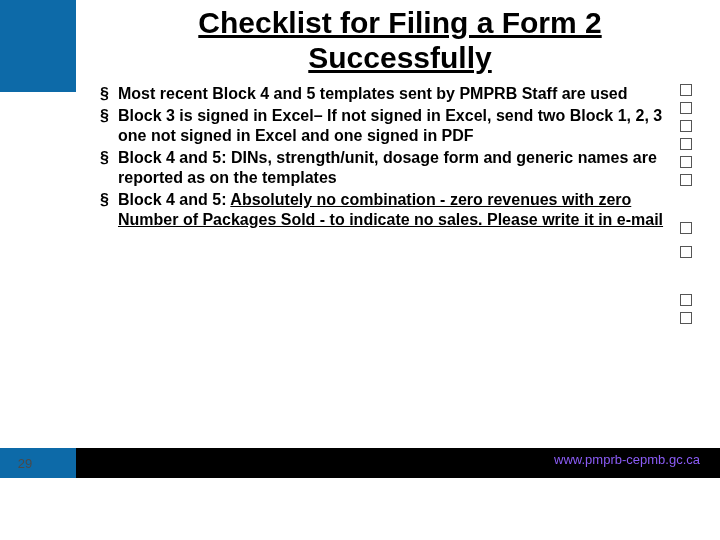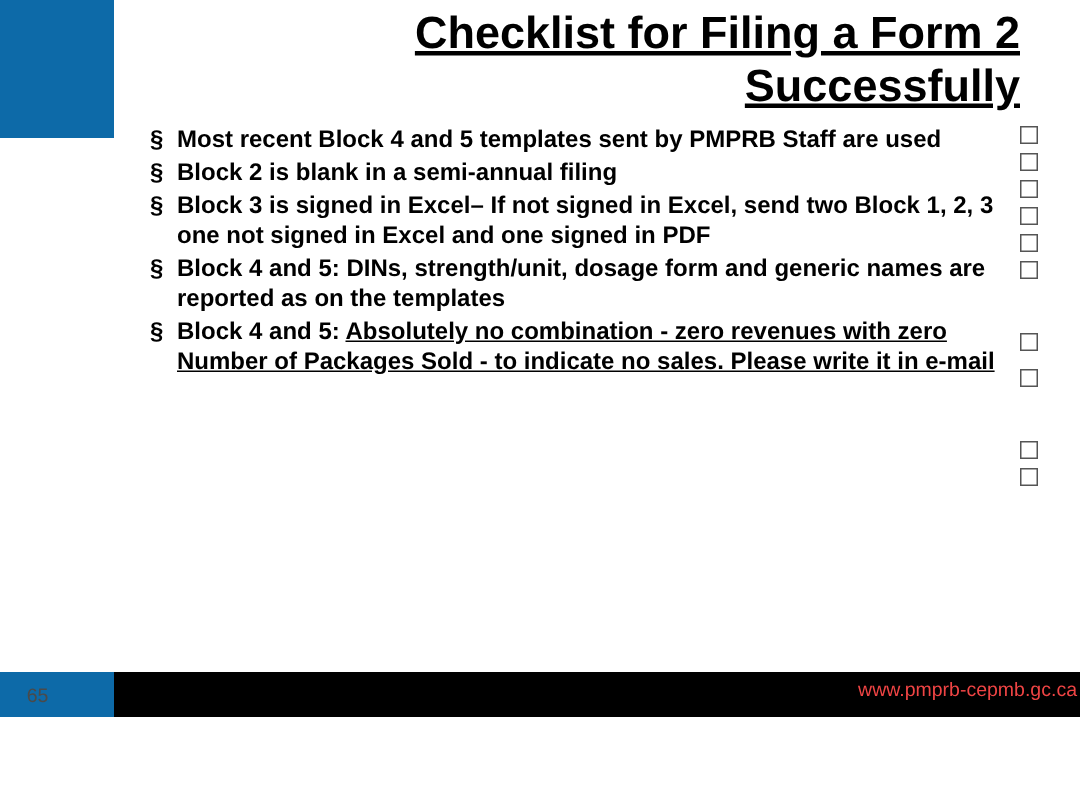--- a/index.html
+++ b/index.html
@@ -57,32 +57,32 @@
   .footer-bar {
     position: absolute;
     left: 76px;
     right: 0;
     top: 448px;
     height: 30px;
     background: #000;
   }
   .footer-url {
     position: absolute;
-    right: 2px;
+    right: 20px;
     top: 452px;
-    color: #ef4444;
+    color: #8b5cf6;
     font-size: 13px;
     z-index: 2;
   }
   .title {
     position: absolute;
     top: 6px;
     left: 120px;
     right: 40px;
-    text-align: right;
+    text-align: center;
     font-size: 30px;
     font-weight: bold;
     color: #000;
     text-decoration: underline;
     line-height: 1.15;
     z-index: 3;
   }
   .content {
     position: absolute;
     top: 84px;
@@ -140,21 +140,20 @@
     <div class="rail-top"></div>
     <div class="rail-mid"></div>
     <div class="rail-bottom"></div>
   </div>
 
   <div class="title">Checklist for Filing a Form 2 Successfully</div>
 
   <div class="content">
     <ul class="bullets">
       <li><span>Most recent Block 4 and 5 templates sent by PMPRB Staff are used</span></li>
-      <li><span>Block 2 is blank in a semi-annual filing</span></li>
       <li><span>Block 3 is signed in Excel– If not signed in Excel, send two Block 1, 2, 3 one not signed in Excel and one signed in PDF</span></li>
       <li><span>Block 4 and 5: DINs, strength/unit, dosage form and generic names are reported as on the templates</span></li>
       <li>
         <span>Block 4 and 5: </span><span class="underline">Absolutely no combination - zero revenues with zero Number of Packages Sold - to indicate no sales.  Please write it in e-mail</span>
       </li>
     </ul>
   </div>
 
   <div class="check-col">
     <div class="box"></div>
@@ -165,18 +164,18 @@
     <div class="box"></div>
     <div class="gap-m"></div>
     <div class="box"></div>
     <div class="gap-s"></div>
     <div class="box"></div>
     <div class="gap-m"></div>
     <div class="box"></div>
     <div class="box"></div>
   </div>
 
-  <div class="page-num">65</div>
+  <div class="page-num">29</div>
 
   <div class="footer-bar"></div>
   <div class="footer-url">www.pmprb-cepmb.gc.ca</div>
 
 </div>
 
 </body></html>

